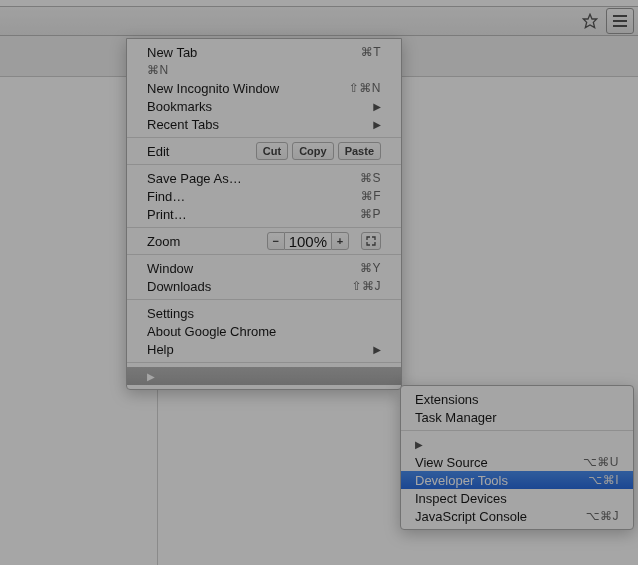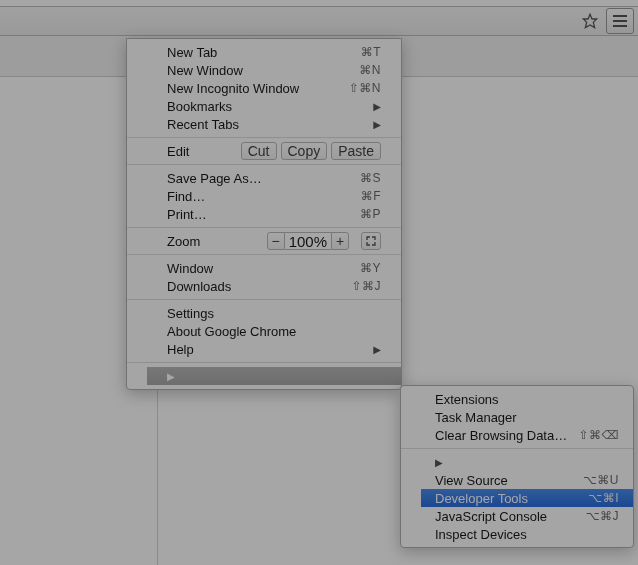--- a/index.html
+++ b/index.html
@@ -84,21 +84,20 @@
     padding: 4px 0;
     z-index: 5;
   }
   .menu-item {
     display: flex;
     align-items: center;
     justify-content: space-between;
     height: 18px;
     padding: 0 20px;
     color: #1a1a1a;
-    margin-left: 20px;
   }
   .menu-item.highlight {
     background: linear-gradient(#b8b8b8, #a8a8a8);
     color: #fff;
   }
   .menu-item .label { flex: 1; }
   .shortcut {
     color: #6b6b6b;
     font-size: 12px;
     letter-spacing: 0.5px;
@@ -119,26 +118,27 @@
 
   .inline-controls {
     display: flex;
     gap: 4px;
     margin-left: auto;
   }
   .ctl-btn {
     border: 1px solid #b8b8b8;
     border-radius: 3px;
     background: linear-gradient(#ffffff, #f0f0f0);
-    font-size: 14px;
+    font-size: 11px;
     height: 16px;
     padding: 0 6px;
     display: flex;
     align-items: center;
     color: #444;
+    font-weight: bold;
   }
   .zoom-group {
     display: flex;
     align-items: center;
     gap: 0;
   }
   .zoom-group .ctl-btn { width: 16px; padding:0; justify-content:center; border-radius:0;}
   .zoom-group .ctl-btn:first-child { border-radius: 3px 0 0 3px; }
   .zoom-group .zoom-val {
     border: 1px solid #b8b8b8;
@@ -188,21 +188,20 @@
 </div>
 <div class="toolbar-shadow"></div>
 <div class="content-sidebar-line"></div>
 
 <div class="menu">
   <div class="menu-item">
     <span class="label">New Tab</span>
     <span class="shortcut">⌘T</span>
   </div>
   <div class="menu-item">
-    <span class="label">New Window</span>
     <span class="shortcut">⌘N</span>
   </div>
   <div class="menu-item">
     <span class="label">New Incognito Window</span>
     <span class="shortcut">⇧⌘N</span>
   </div>
   <div class="menu-item">
     <span class="label">Bookmarks</span>
     <span class="arrow">▶</span>
   </div>
@@ -274,38 +273,34 @@
   </div>
 </div>
 
 <div class="submenu">
   <div class="menu-item">
     <span class="label">Extensions</span>
   </div>
   <div class="menu-item">
     <span class="label">Task Manager</span>
   </div>
-  <div class="menu-item">
-    <span class="label">Clear Browsing Data…</span>
-    <span class="shortcut">⇧⌘⌫</span>
-  </div>
   <div class="sep"></div>
   <div class="menu-item">
     <span class="arrow">▶</span>
   </div>
   <div class="menu-item">
     <span class="label">View Source</span>
     <span class="shortcut">⌥⌘U</span>
   </div>
   <div class="menu-item highlight">
     <span class="label">Developer Tools</span>
     <span class="shortcut">⌥⌘I</span>
   </div>
   <div class="menu-item">
+    <span class="label">Inspect Devices</span>
+  </div>
+  <div class="menu-item">
     <span class="label">JavaScript Console</span>
     <span class="shortcut">⌥⌘J</span>
   </div>
-  <div class="menu-item">
-    <span class="label">Inspect Devices</span>
-  </div>
 </div>
 
 <div class="dim-overlay"></div>
 
 </body></html>

